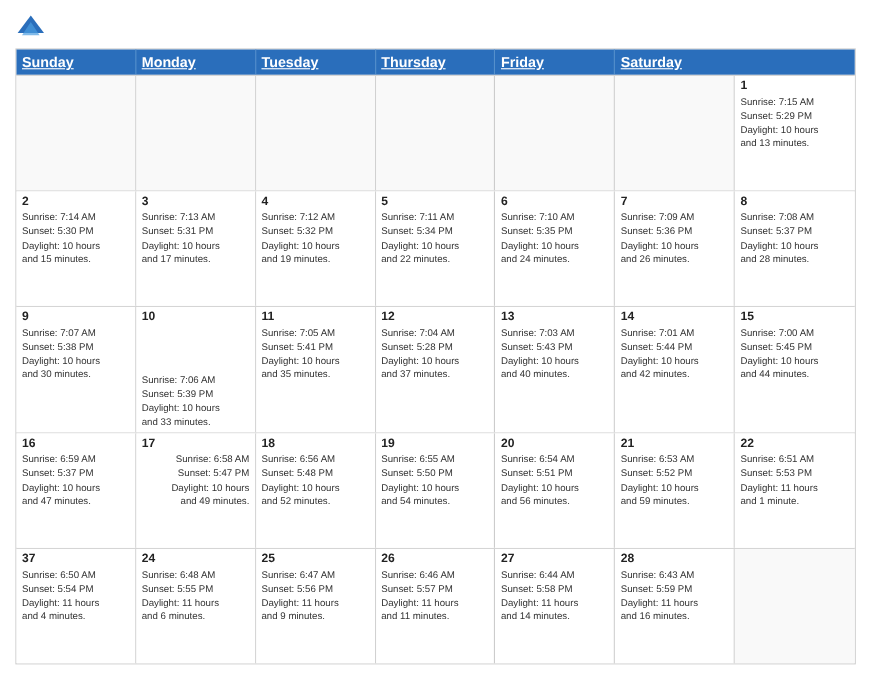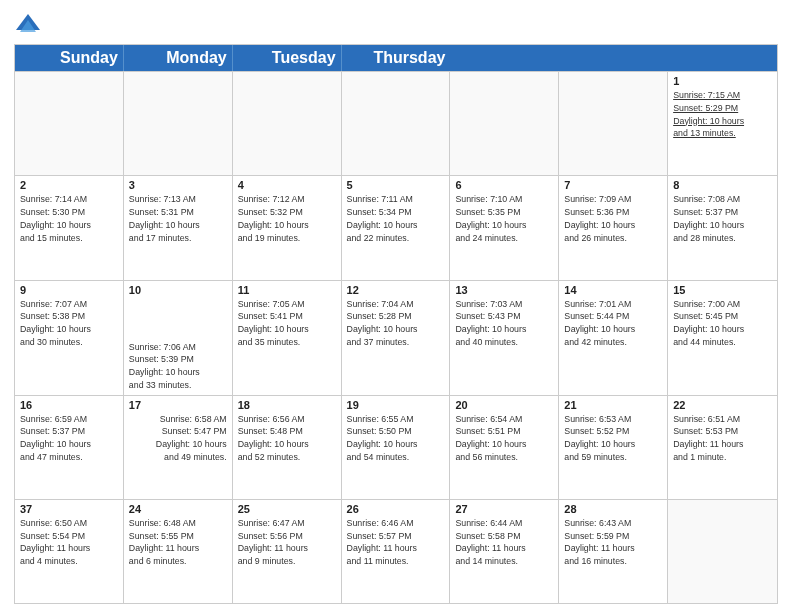--- a/index.html
+++ b/index.html
@@ -66,25 +66,26 @@
       flex-direction: column;
       border: 1px solid #ccc;
     }
     .cal-header-row {
       display: grid;
       grid-template-columns: repeat(7, 1fr);
       background: #2a6ebb;
     }
     .cal-header-cell {
       color: #fff;
-      font-size: 16px;
+      font-size: 13px;
       font-weight: bold;
       padding: 4px 5px;
-      text-align: right;
+      text-align: left;
       border-right: 1px solid #5590cc;
+      text-decoration: underline;
     }
     .cal-header-cell:last-child { border-right: none; }
     .cal-body {
       flex: 1;
       display: flex;
       flex-direction: column;
     }
     .cal-week {
       flex: 1;
       display: grid;
@@ -135,32 +136,34 @@
       <div class="location"></div>
     </div>
   </div>
 
   <div class="calendar">
     <div class="cal-header-row">
     <div class="cal-header-cell">Sunday</div>
         <div class="cal-header-cell">Monday</div>
         <div class="cal-header-cell">Tuesday</div>
         <div class="cal-header-cell">Thursday</div>
+        <div class="cal-header-cell">Friday</div>
+        <div class="cal-header-cell">Saturday</div>
       </div>
     <div class="cal-body">
     <div class="cal-week">
           <div class="cal-cell empty"></div>
           <div class="cal-cell empty"></div>
           <div class="cal-cell empty"></div>
           <div class="cal-cell empty"></div>
           <div class="cal-cell empty"></div>
           <div class="cal-cell empty"></div>
           <div class="cal-cell">
             <span class="day-num">1</span>
-            <div class="cell-info" style="white-space: pre-line; text-decoration: underline;">Sunrise: 7:15 AM
+            <div class="cell-info" style="white-space: pre-line;">Sunrise: 7:15 AM
 Sunset: 5:29 PM
 Daylight: 10 hours
 and 13 minutes.</div>
           </div>
         </div>
         <div class="cal-week">
           <div class="cal-cell">
             <span class="day-num">2</span>
             <div class="cell-info" style="white-space: pre-line;">Sunrise: 7:14 AM
 Sunset: 5:30 PM

